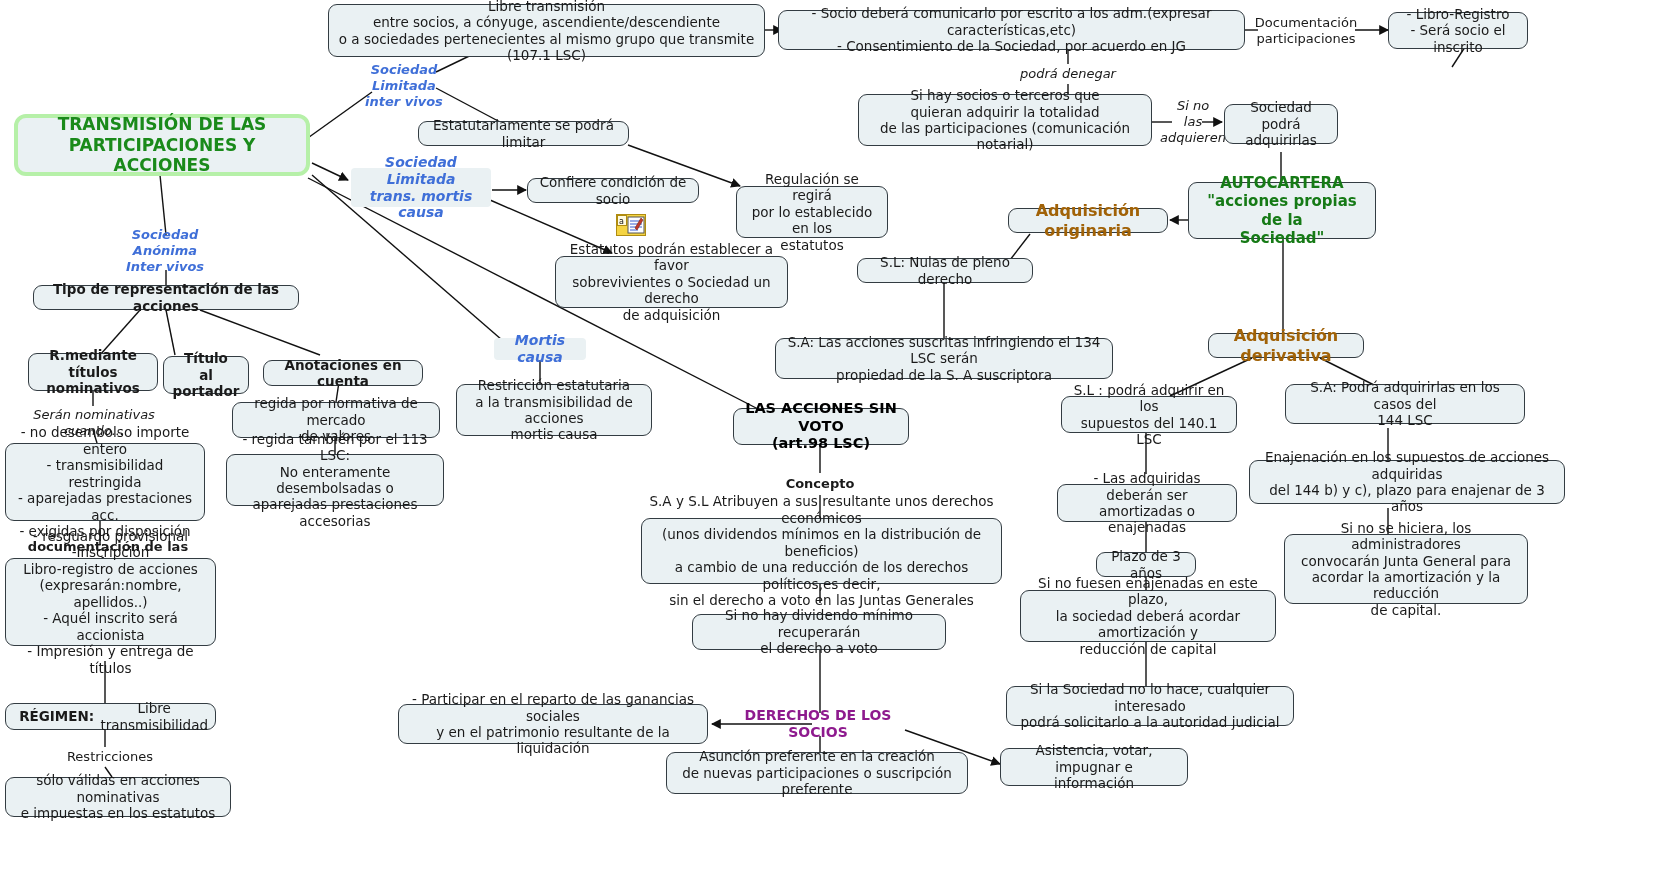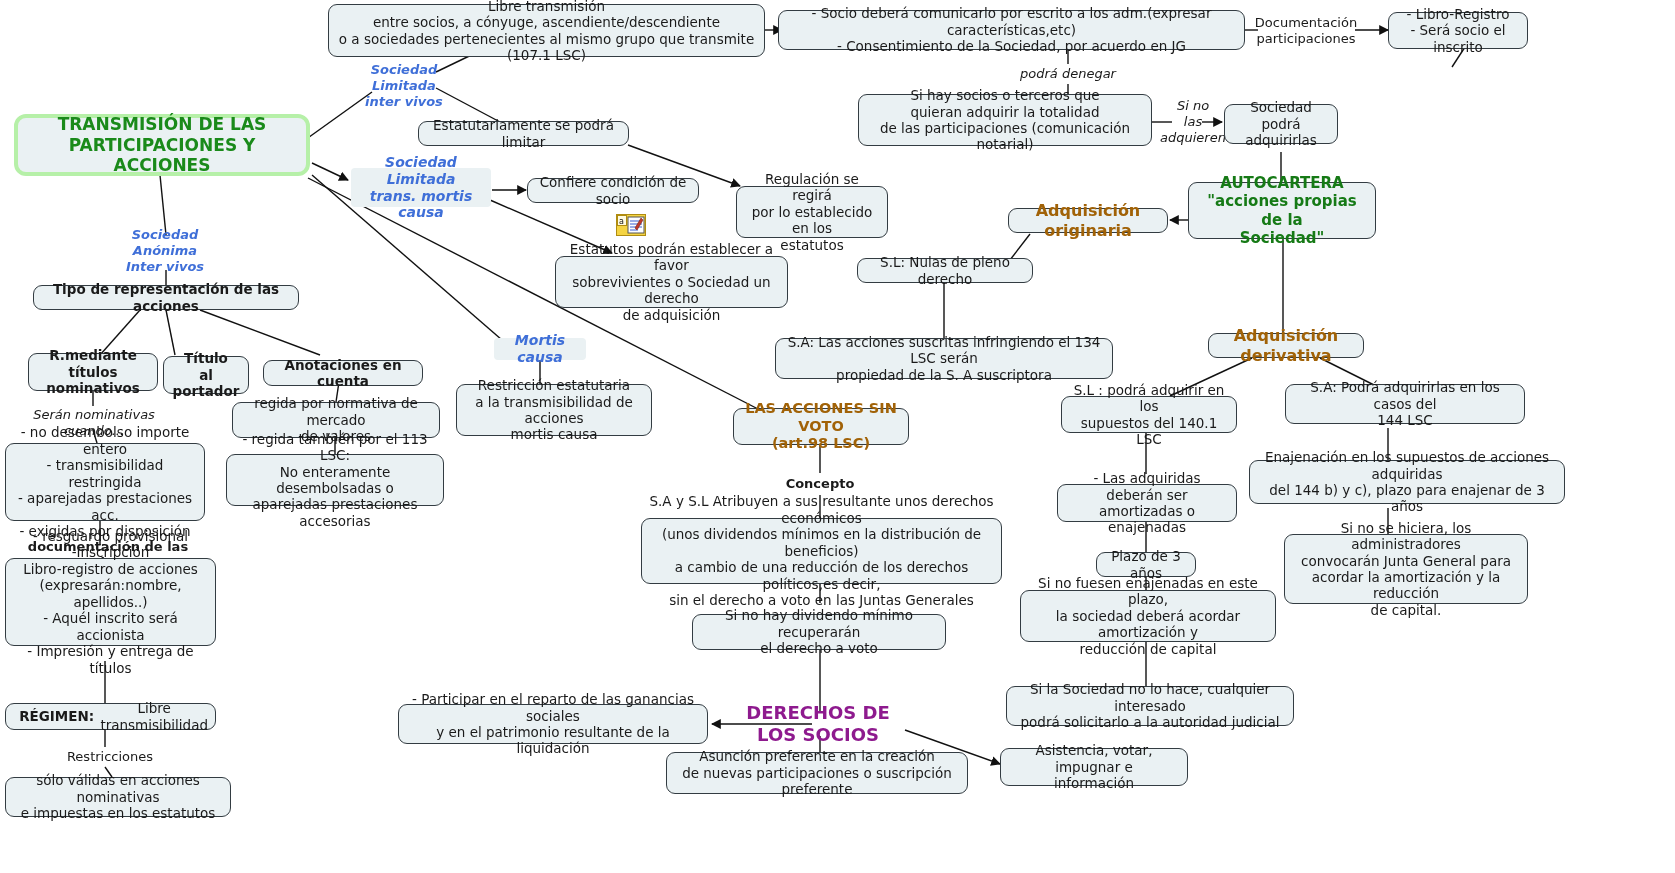--- a/index.html
+++ b/index.html
@@ -8,26 +8,26 @@
   svg#links{position:absolute;left:0;top:0;width:1675px;height:873px;pointer-events:none;}
 
   .node{position:absolute;box-sizing:border-box;background:#eaf1f3;border:1px solid #333c42;
         border-radius:9px;display:flex;align-items:center;justify-content:center;
         text-align:center;color:#1a1a1a;font-size:13.5px;line-height:1.22;padding:4px 7px;}
   .node span{display:block;width:100%;}
   .bold{font-weight:bold;}
   .root{background:#eaf1f3;border:4px solid #b6f0a8;border-radius:12px;color:#1a8a1a;
         font-weight:bold;font-size:17px;line-height:1.2;}
   .green{color:#167a16;font-weight:bold;font-size:15px;}
-  .red{color:#a16207;font-weight:bold;font-size:14.5px;}
+  .red{color:#000000;font-weight:bold;font-size:14.5px;}
   .bluelbl{background:#eaf1f3;border:none;color:#3f6fd8;font-weight:bold;font-style:italic;
            font-size:14px;line-height:1.2;border-radius:4px;}
   .bluebox{background:#eaf1f3;border:1px solid #333c42;border-radius:9px;color:#a16207;
            font-weight:bold;font-size:16px;}
-  .purple{background:transparent;border:none;color:#8e1a8e;font-weight:bold;font-size:18px;}
+  .purple{background:transparent;border:none;color:#8e1a8e;font-weight:bold;font-size:14px;}
   
   .clabel{position:absolute;background:transparent;border:none;color:#1a1a1a;
           font-size:13px;line-height:1.22;text-align:center;display:flex;
           align-items:center;justify-content:center;}
   .clabel.ital{font-style:italic;}
   .clabel.bold{font-weight:bold;}
   .clabel.blue{color:#3f6fd8;font-weight:bold;font-style:italic;}
 
   .noteicon{position:absolute;width:26px;height:20px;}
 </style>

